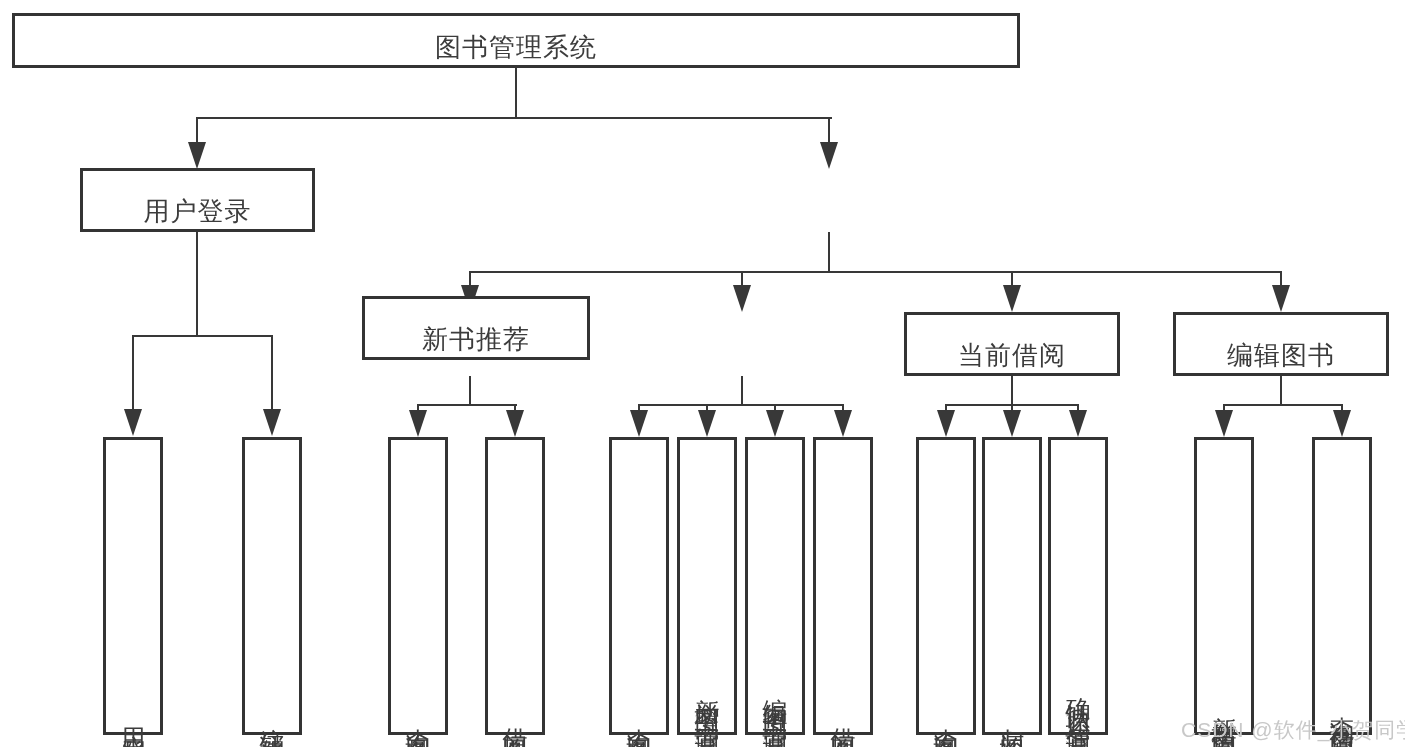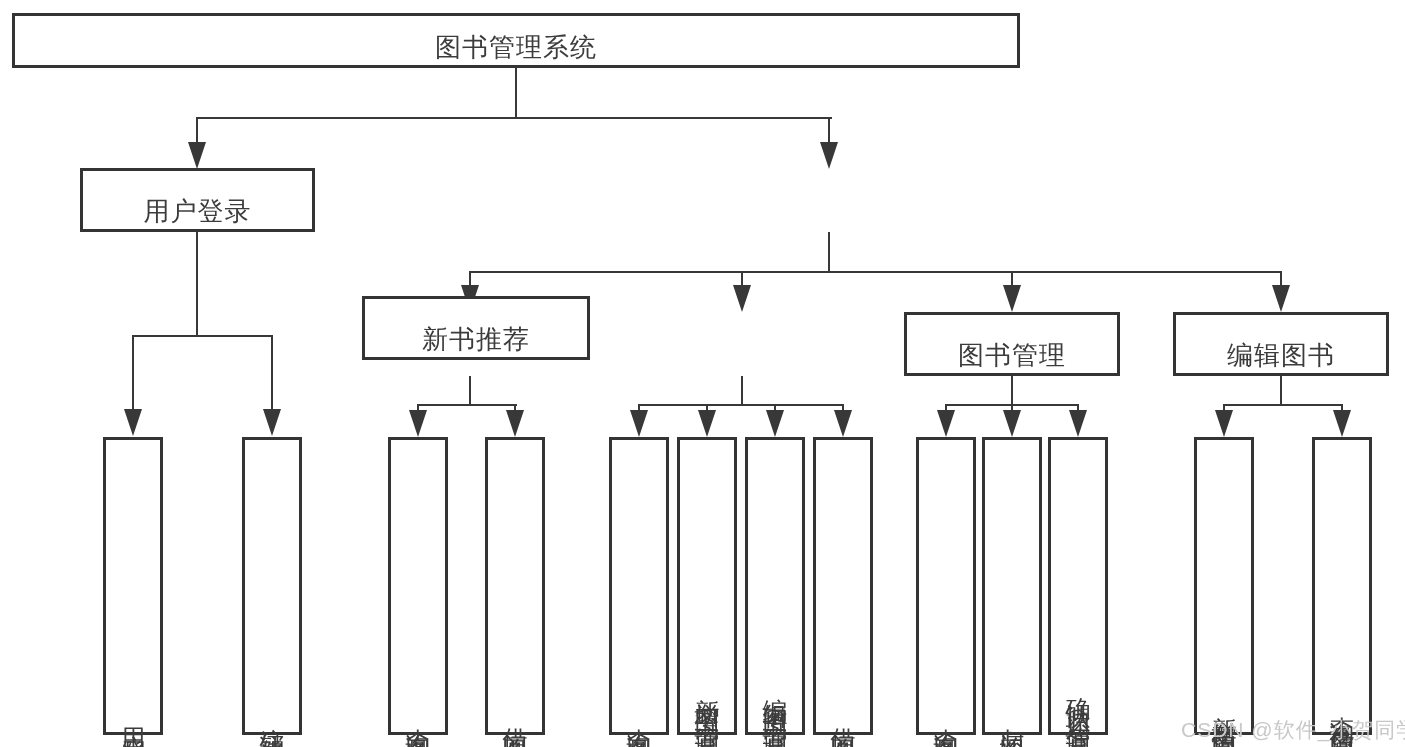--- a/index.html
+++ b/index.html
@@ -92,21 +92,21 @@
   <div class="arrow" style="left:733px;top:285px"></div>
   <div class="line" style="left:1011px;top:271px;width:2px;height:16px"></div>
   <div class="arrow" style="left:1003px;top:285px"></div>
   <div class="line" style="left:1280px;top:271px;width:2px;height:16px"></div>
   <div class="arrow" style="left:1272px;top:285px"></div>
 
   <div class="box" style="left:362px;top:296px;width:228px;height:64px">
     <span class="hlabel">新书推荐</span>
   </div>
   <div class="box" style="left:904px;top:312px;width:216px;height:64px">
-    <span class="hlabel">图书管理</span>
+    <span class="hlabel">当前借阅</span>
   </div>
   <div class="box" style="left:1173px;top:312px;width:216px;height:64px">
     <span class="hlabel">编辑图书</span>
   </div>
 
   <div class="line" style="left:469px;top:376px;width:2px;height:30px"></div>
   <div class="line" style="left:417px;top:404px;width:100px;height:2px"></div>
   <div class="line" style="left:417px;top:404px;width:2px;height:8px"></div>
   <div class="arrow" style="left:409px;top:410px"></div>
   <div class="line" style="left:514px;top:404px;width:2px;height:8px"></div>

